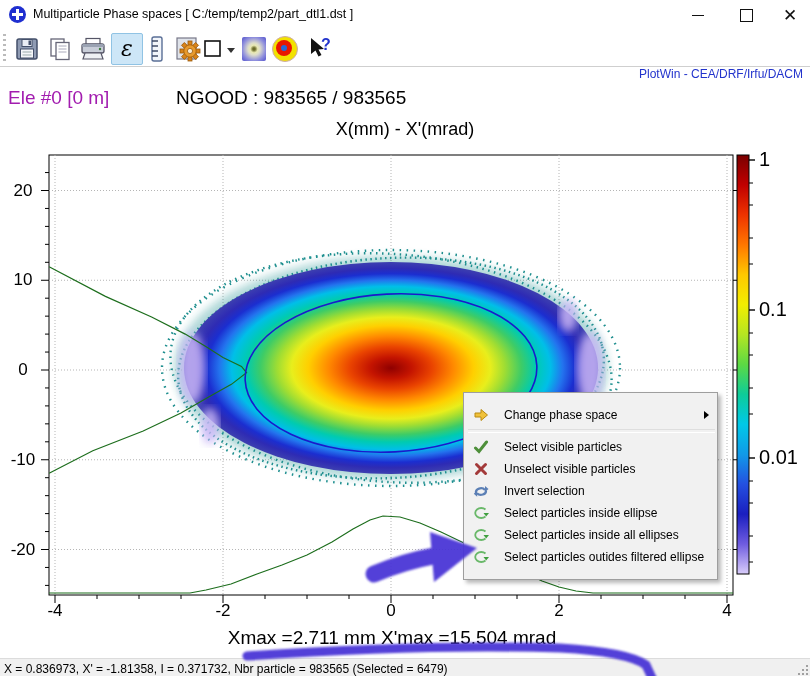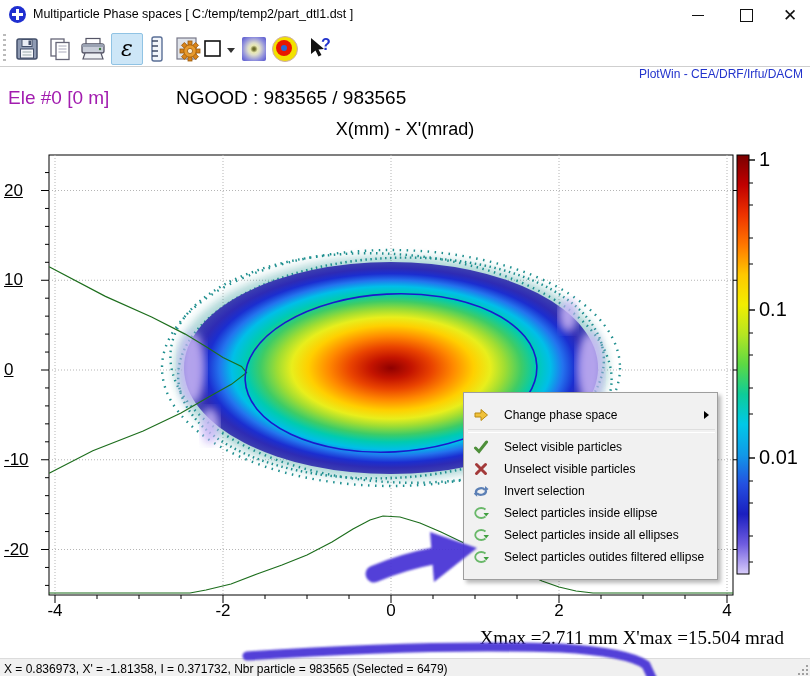--- a/index.html
+++ b/index.html
@@ -34,25 +34,25 @@
      background:radial-gradient(circle at 50% 50%,#6b6b2a 0 7%,#e9e9b4 22%,#dcdccb 36%,#8f8fdd 68%,#5252cc 100%);}
   .donut{width:24px;height:24px;border-radius:50%;background:#f2e200;position:relative;border:1px solid #caa;}
   .donut:before{content:"";position:absolute;left:3px;top:3px;width:16px;height:16px;border-radius:50%;background:#e81800;}
   .donut:after{content:"";position:absolute;left:8px;top:8px;width:6px;height:6px;border-radius:50%;background:#2868d8;}
   
   .credit{position:absolute;right:7px;top:67px;font-size:12px;color:#2233cc;z-index:5;}
   .hdr-ele{position:absolute;left:8px;top:87px;font-size:19px;color:#a21caf;z-index:5;}
   .hdr-ngood{position:absolute;left:176px;top:87px;font-size:19px;color:#000;z-index:5;}
   .plot-title{position:absolute;left:0;top:119px;width:810px;text-align:center;font-size:18px;color:#000;z-index:5;}
   .plot-title span{position:relative;left:0px;}
-  .xmax-label{position:absolute;left:0;top:627px;width:784px;text-align:right;font-size:19px;color:#000;z-index:5;font-family:Liberation Serif, serif;}
+  .xmax-label{position:absolute;left:0;top:627px;width:784px;text-align:center;font-size:19px;color:#000;z-index:5;}
   
   #plot-svg{position:absolute;left:0;top:0;z-index:1;}
   .tick-label{position:absolute;font-size:17px;color:#000;z-index:4;}
-  .ytick{text-align:left;width:38px;text-decoration:underline;}
+  .ytick{text-align:center;width:38px;}
   .xtick{text-align:center;width:40px;}
   .cbar-label{position:absolute;font-size:20px;color:#000;z-index:4;}
   
   .menu{position:absolute;background:#f1f1f1;border:1px solid #9e9e9e;z-index:40;
         box-shadow:3px 3px 4px rgba(0,0,0,0.28);padding:11px 0;}
   .mi{height:22px;display:flex;align-items:center;position:relative;}
   .mi-icon{width:22px;height:18px;margin-left:6px;display:flex;align-items:center;justify-content:center;flex:0 0 22px;}
   .mi-label{font-size:12px;color:#000;margin-left:12px;white-space:nowrap;}
   .mi-caret{position:absolute;right:8px;top:7px;width:0;height:0;border-top:4px solid transparent;
             border-bottom:4px solid transparent;border-left:5px solid #000;}

